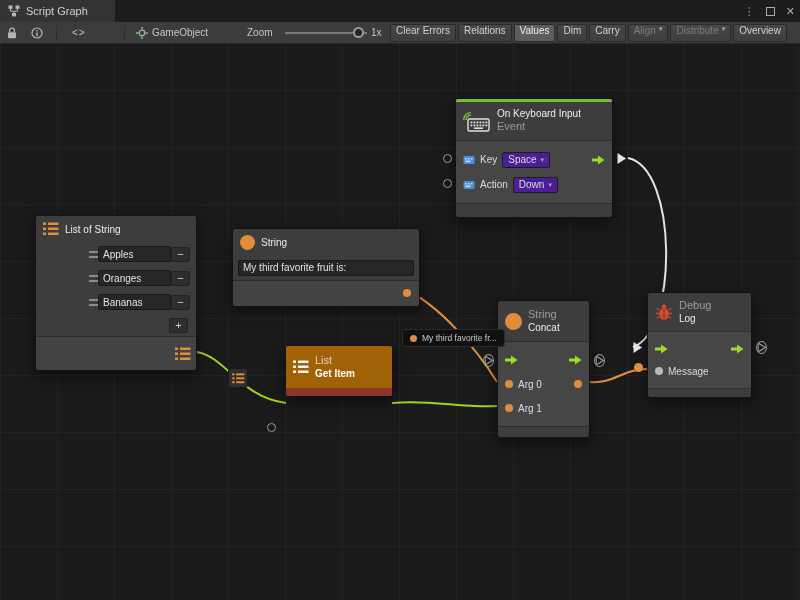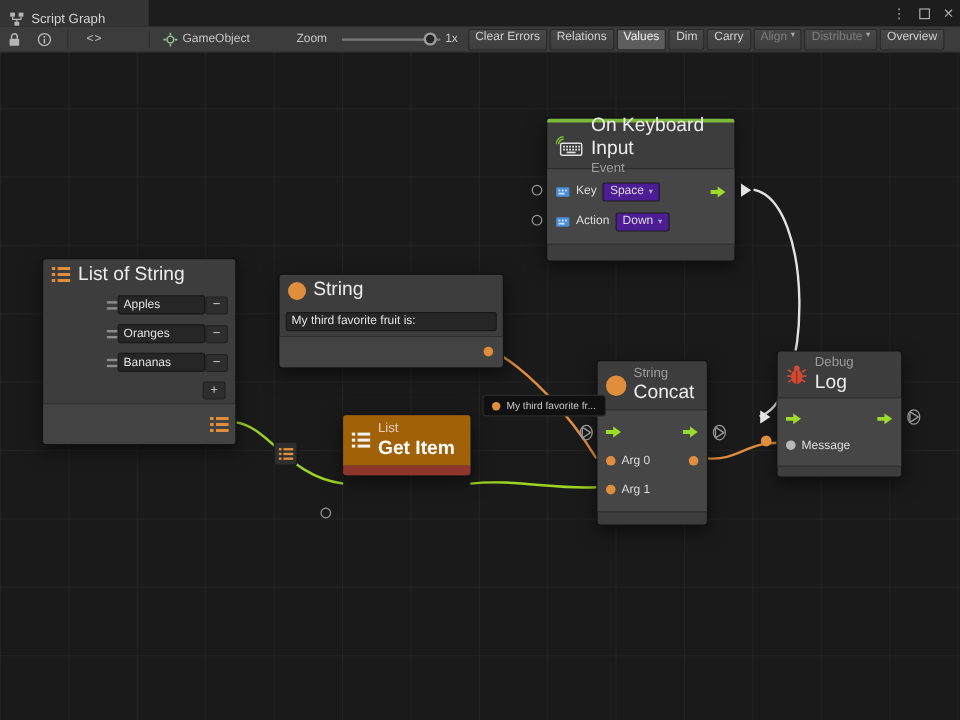--- a/index.html
+++ b/index.html
@@ -1,21 +1,21 @@
 <!DOCTYPE html>
 <html><head>
 <meta charset="utf-8">
 <style>
   *{margin:0;padding:0;box-sizing:border-box}
   html,body{width:800px;height:600px;overflow:hidden}
   body{position:relative;background:#111;font-family:"Liberation Sans",sans-serif;color:#ddd;}
 
   
   #titlebar{position:absolute;left:0;top:0;width:800px;height:22px;background:#1d1d1d;z-index:10}
-  .tab{position:absolute;left:0;top:0;width:124px;height:22px;background:#343434;display:flex;align-items:flex-end;gap:6px;padding:0 8px;font-size:11px;color:#d2d2d2}
+  .tab{position:absolute;left:0;top:0;width:115px;height:22px;background:#343434;display:flex;align-items:center;gap:6px;padding:0 8px;font-size:11px;color:#d2d2d2}
   .wctrl{position:absolute;right:5px;top:0;height:22px;display:flex;align-items:center;gap:11px;color:#ababab;font-size:11px}
   .wbox{width:9px;height:9px;border:1px solid #ababab}
 
   
   #toolbar{position:absolute;left:0;top:22px;width:800px;height:22px;background:#3c3c3c;border-bottom:1px solid #262626;z-index:10;overflow:hidden}
   .titem{position:absolute;top:0;height:21px;display:flex;align-items:center;color:#c6c6c6;font-size:10px}
   .tsep{position:absolute;top:3px;width:1px;height:15px;background:#2f2f2f}
   #zoomtrack{position:absolute;left:285px;top:10px;width:82px;height:2px;background:#787878}
   #zoomhandle{position:absolute;left:353px;top:5px;width:11px;height:11px;border-radius:50%;background:#242424;border:2px solid #9b9b9b}
   #btnrow{position:absolute;left:390px;top:2px;height:18px;display:flex;gap:2px}
@@ -28,21 +28,21 @@
   #canvas{position:absolute;left:0;top:44px;width:800px;height:556px;background-color:#1a1a1a;
     background-image:linear-gradient(to right,#232323 1px,transparent 1px),linear-gradient(to bottom,#232323 1px,transparent 1px);
     background-size:57px 57px;background-position:0 46px}
   #wires{position:absolute;left:0;top:0;width:800px;height:600px;z-index:1;pointer-events:none}
   #wires path{fill:none;stroke-width:2}
 
   
   .node{position:absolute;z-index:2;background:#3d3d3d;border:1px solid #121212;border-radius:3px;box-shadow:0 5px 14px rgba(0,0,0,.5)}
   .nhead{display:flex;align-items:center;gap:6px;padding:0 7px}
   .ncol{display:flex;flex-direction:column;justify-content:center;line-height:1.2}
-  .ntitle{font-size:16px;color:#ececec}
+  .ntitle{font-size:10px;color:#ececec}
   .nsub{font-size:11px;color:#9c9c9c}
   .nbody{background:#464646;border-top:1px solid #2c2c2c;border-bottom:1px solid #2c2c2c}
   .nrow{display:flex;align-items:center;gap:5px;padding:0 7px;font-size:10px}
   .sp{flex:1}
   .nfoot{height:9px}
   .gstrip{height:3px;background:#7cba3a;border-radius:2px 2px 0 0}
   .red{background:#a16207}
   .rfoot{height:8px;background:#8e362b;border-radius:0 0 2px 2px}
   .dot{width:8px;height:8px;border-radius:50%;flex:none}
   .dot.orange{background:#e08e3c}

